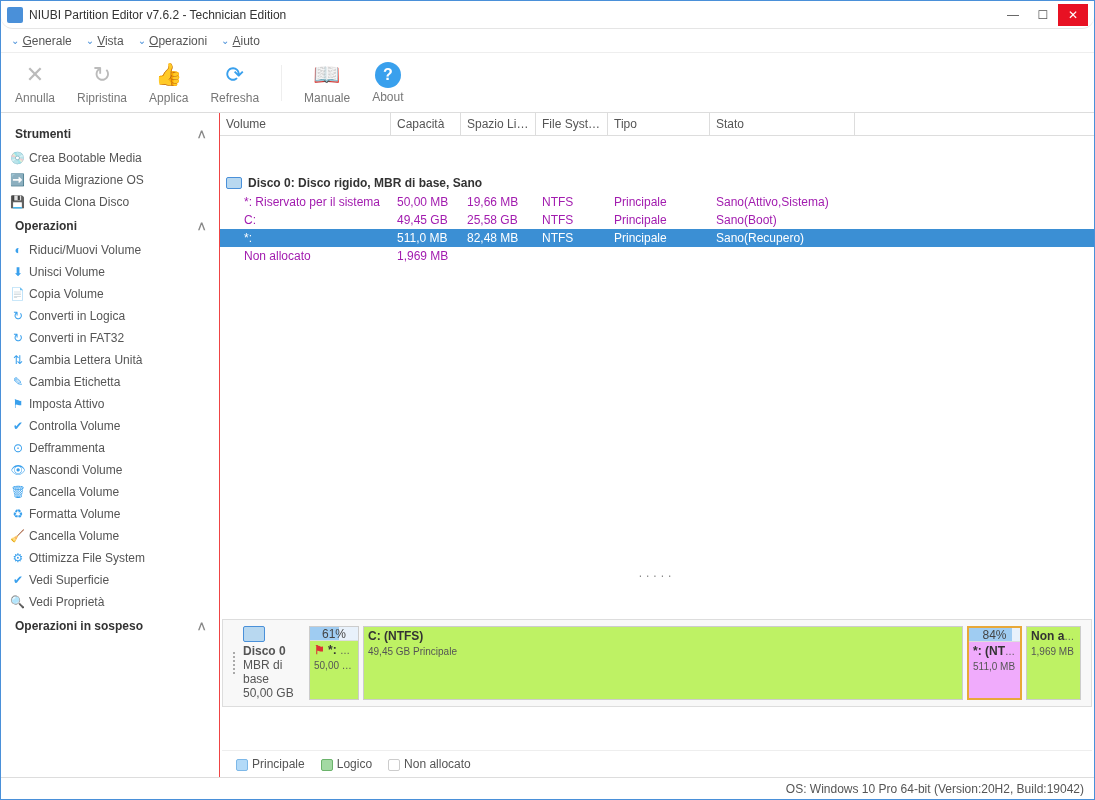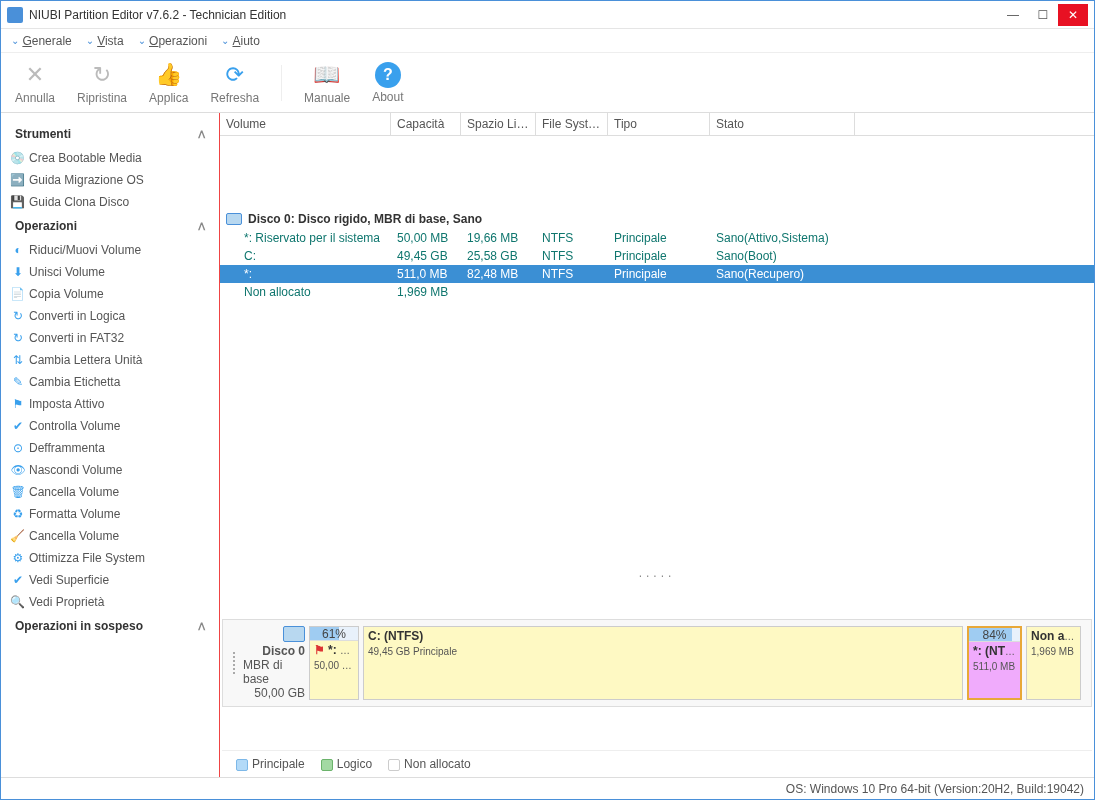--- a/index.html
+++ b/index.html
@@ -1,17 +1,17 @@
 <!DOCTYPE html>
 <html><head>
 <meta charset="utf-8">
 <style>
 * { margin: 0; padding: 0; box-sizing: border-box; font-family: "Segoe UI", Tahoma, sans-serif; font-size: 12px; }
 body { background: #fff; width: 1095px; height: 800px; overflow: hidden; border: 1px solid #4a90d9; display: flex; flex-direction: column; }
-.titlebar { height: 28px; background: #fff; display: flex; align-items: center; padding: 0 6px; border-bottom: 1px solid #e5e5e5; }
+.titlebar { height: 28px; background: #fff; display: flex; align-items: center; padding: 0 6px; border-bottom: 1px solid #e5e5e5; border-radius: 12px; }
 .titlebar-icon { width: 16px; height: 16px; background: #4a90d9; border-radius: 2px; margin-right: 6px; }
 .titlebar-text { flex: 1; color: #333; }
 .win-btns { display: flex; gap: 0; }
 .win-btn { width: 30px; height: 22px; display: flex; align-items: center; justify-content: center; cursor: pointer; color: #555; }
 .win-btn.close { background: #e81123; color: #fff; }
 .menubar { height: 24px; display: flex; align-items: center; padding: 0 10px; gap: 14px; border-bottom: 1px solid #eee; }
 .menu-item { color: #555; cursor: pointer; display: flex; align-items: center; gap: 3px; }
 .menu-chev { color: #4a90d9; font-size: 10px; }
 .menu-item u { text-decoration: underline; }
 .toolbar { height: 60px; display: flex; align-items: center; padding: 0 14px; gap: 22px; border-bottom: 1px solid #ddd; }
@@ -27,37 +27,37 @@
 .sicon { width: 14px; height: 14px; color: #39a0ed; display: inline-flex; align-items: center; justify-content: center; position: absolute; left: 10px; }
 .content { flex: 1; display: flex; flex-direction: column; gap: 37px; }
 .grid-header { display: flex; background: #fff; border-bottom: 1px solid #ddd; }
 .grid-header .col { padding: 4px 6px; color: #555; border-right: 1px solid #ddd; white-space: nowrap; overflow: hidden; text-overflow: ellipsis; }
 .col-vol { width: 171px; }
 .col-cap { width: 70px; }
 .col-free { width: 75px; }
 .col-fs { width: 72px; }
 .col-type { width: 102px; }
 .col-stat { width: 145px; }
-.grid-body { flex: 1; overflow: auto; background: #fff; margin-top: 36px; }
+.grid-body { flex: 1; overflow: auto; background: #fff; }
 .disk-title { display: flex; align-items: center; padding: 3px 6px; gap: 6px; }
 .disk-title .dicon { width: 16px; height: 12px; background: #b8d8f0; border: 1px solid #4a90d9; border-radius: 2px; }
 .disk-name { font-weight: bold; color: #333; }
 .disk-sub { color: #888; font-size: 11px; padding-left: 28px; margin-top: -2px; margin-bottom: 2px; }
 .row { display: flex; padding: 2px 0; }
-.row .cell { padding: 0 6px; white-space: nowrap; overflow: hidden; text-overflow: ellipsis; color: #0f766e; }
+.row .cell { padding: 0 6px; white-space: nowrap; overflow: hidden; text-overflow: ellipsis; color: #a21caf; }
 .row.selected { background: #3b8fd4; color: #fff; }
 .row.selected .cell { color: #fff; }
 .row .col-vol { padding-left: 24px; }
 .separator { text-align: center; color: #888; letter-spacing: 4px; padding: 2px 0; }
 .diskmap-wrap { padding: 6px 10px; border: 1px solid #ddd; margin: 0 2px 6px 2px; background: #f8f8f8; display: flex; gap: 4px; align-items: stretch; }
 .grip { width: 6px; display: flex; flex-direction: column; justify-content: center; gap: 2px; }
 .grip span { width: 2px; height: 2px; background: #aaa; }
-.disk-info { width: 62px; display: flex; flex-direction: column; align-items: flex-end; font-size: 10px; color: #555; }
+.disk-info { width: 62px; display: flex; flex-direction: column; align-items: flex-start; font-size: 10px; color: #555; }
 .disk-info .dicon2 { width: 22px; height: 16px; background: #b8d8f0; border: 1px solid #4a90d9; border-radius: 2px; margin-bottom: 2px; }
-.partbox { border: 1px solid #ccc; background: #fef9c3; display: flex; flex-direction: column; position: relative; overflow: hidden; }
+.partbox { border: 1px solid #ccc; background: #bef264; display: flex; flex-direction: column; position: relative; overflow: hidden; }
 .partbox.selected { border: 2px solid #e8a838; background: #f0abfc; }
 .partbox .bar { height: 14px; background: #e8f1fb; position: relative; display: flex; align-items: center; justify-content: center; font-size: 10px; color: #444; border-bottom: 1px solid #ddd; }
 .partbox .bar .fill { position: absolute; left: 0; top: 0; bottom: 0; background: #9fccf2; }
 .partbox.selected .bar .fill { background: #9fccf2; }
 .partbox .bar .pct { position: relative; z-index: 1; }
 .partbox .meta { padding: 2px 4px; font-size: 10px; color: #555; line-height: 1.3; white-space: nowrap; overflow: hidden; text-overflow: ellipsis; }
 .partbox .meta b { color: #333; font-weight: bold; }
 .legend { padding: 6px 14px; border-top: 1px solid #eee; display: flex; gap: 16px; align-items: center; color: #555; margin: 0 2px; }
 .legend .sw { width: 12px; height: 12px; border-radius: 2px; display: inline-block; margin-right: 4px; vertical-align: middle; }
 .statusbar { height: 22px; border-top: 1px solid #ddd; display: flex; align-items: center; justify-content: flex-end; padding: 0 10px; color: #555; }

